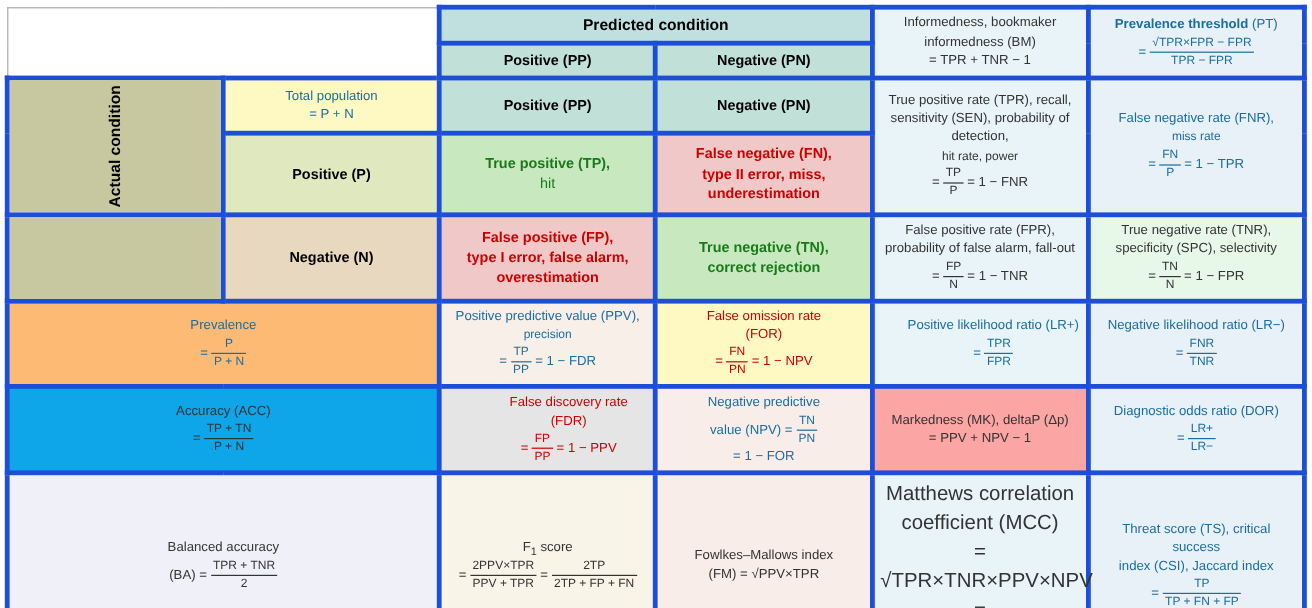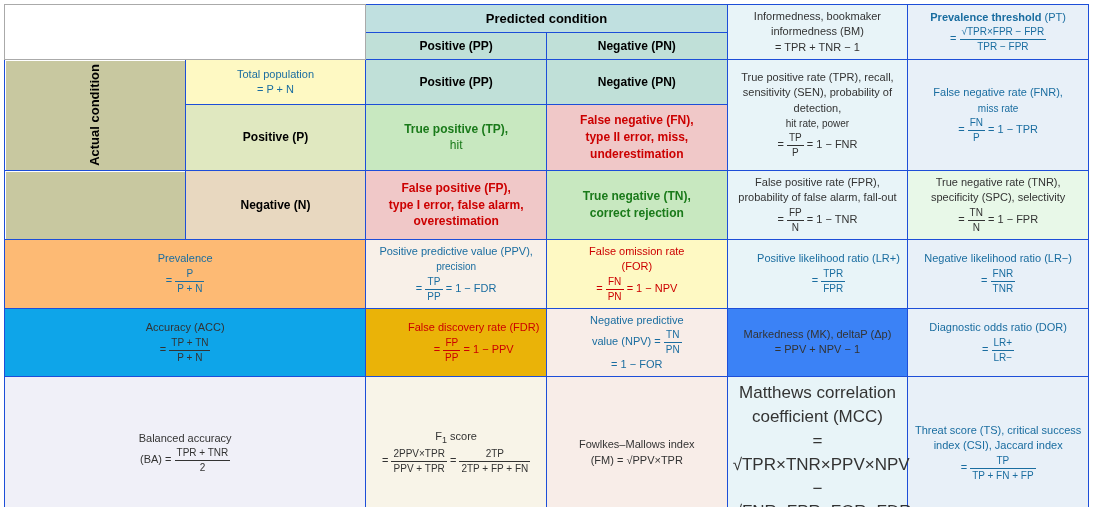--- a/index.html
+++ b/index.html
@@ -18,21 +18,21 @@
       font-size: 10px;
       color: #555;
       padding: 2px 4px;
     }
     table {
       border-collapse: collapse;
       width: 100%;
       table-layout: fixed;
     }
     td, th {
-      border: 1px solid #1d4ed8;
+      border: 4px solid #1d4ed8;
       padding: 4px 5px;
       vertical-align: middle;
       text-align: center;
       line-height: 1.4;
     }
     .header-predicted {
       background: #c0e0e0;
       font-weight: bold;
       font-size: 13px;
       color: #000;
@@ -162,32 +162,32 @@
       font-size: 11px;
     }
     
     .cell-acc {
       background: #0ea5e9;
       color: #333;
       font-size: 11px;
       margin-left: 39px;
     }
     .cell-fdr {
-      background: #eab308;
+      background: #e5e5e5;
       color: #c00;
       font-size: 11px;
       padding-left: 40px;
     }
     .cell-npv {
       background: #f8ede8;
       color: #1a6da0;
       font-size: 11px;
     }
     .cell-markedness {
-      background: #3b82f6;
+      background: #fca5a5;
       color: #333;
       font-size: 11px;
     }
     .cell-dor {
       background: #e8f0f8;
       color: #1a6da0;
       font-size: 11px;
     }
     
     .cell-ba {

